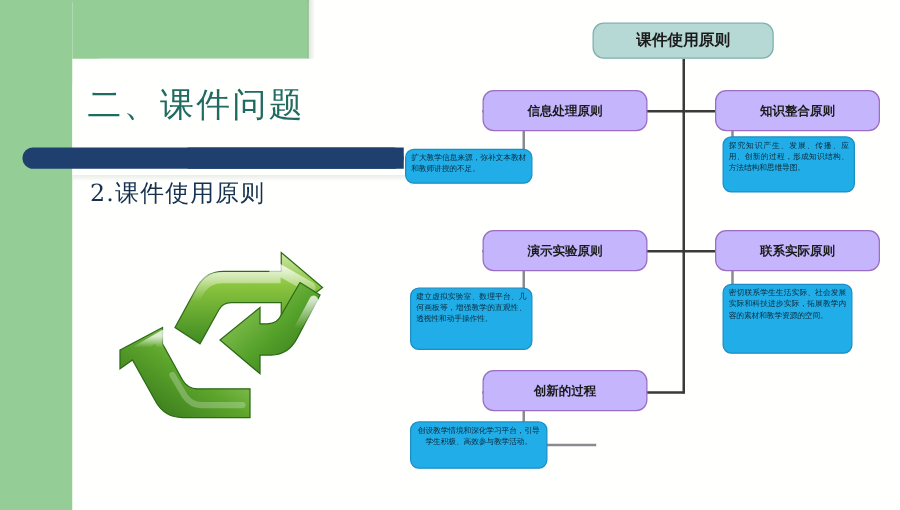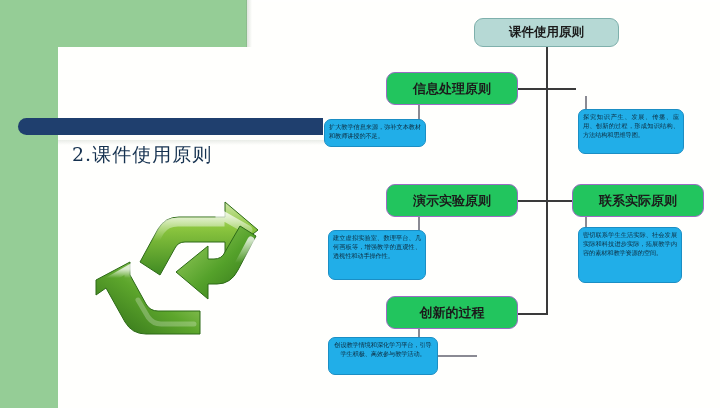--- a/index.html
+++ b/index.html
@@ -73,22 +73,22 @@
     font-family:"DejaVu Serif","Liberation Serif",serif;
     font-weight:bold;color:#1b1b1b;
     border-radius:9px;
     white-space:nowrap;
   }
   .node-root{
     background:#b6d9d5;border:1.3px solid #7fb0ac;
     font-size:12.5px;
   }
   .node-purple{
-    background:#22c55e;border:1.3px solid #9b6dc4;
-    font-size:13px;
+    background:#c4b5fd;border:1.3px solid #9b6dc4;
+    font-size:10px;
   }
   .callout{
     position:absolute;box-sizing:border-box;
     background:#21aee8;border:1.1px solid #1b8ec4;border-radius:7px;
     color:#0d2a3c;font-size:6.2px;line-height:1.42;
     font-family:"DejaVu Sans","Liberation Sans",sans-serif;
     padding:3px 4px;text-align:justify;
     letter-spacing:-0.1px;
   }
   .callout.center{text-align:center;}
@@ -103,20 +103,21 @@
 <div class="slide">
 
   <div class="green-stripe"></div>
   <div class="green-block"></div>
   <div class="white-panel"></div>
   <div class="green-block2"></div>
   <div class="white-round"></div>
   <div class="panel-shadow"></div>
   <div class="panel-shadow2"></div>
 
+  <div class="title-main">二、课件问题</div>
   <div class="navy-bar"></div>
   <div class="navy-bar2"></div>
   <div class="title-sub">2.课件使用原则</div>
 
   <div class="recycle">
     <svg viewBox="0 0 190 145" width="190" height="145">
       <defs>
         <linearGradient id="g1" x1="0" y1="0" x2="0" y2="1">
           <stop offset="0%" stop-color="#cfe6a8"></stop>
           <stop offset="35%" stop-color="#8cc63f"></stop>
@@ -164,20 +165,21 @@
     <div class="ln ln-v ln-thin" style="left:98px;top:321px;height:25px;"></div>
     <div class="ln ln-v ln-thin" style="left:265px;top:96px;height:32px;"></div>
     <div class="ln ln-h ln-thin" style="left:265px;top:128px;width:24px;"></div>
     <div class="ln ln-v ln-thin" style="left:265px;top:208px;height:48px;"></div>
     <div class="ln ln-h ln-thin" style="left:265px;top:256px;width:24px;"></div>
     <div class="ln ln-h ln-thin" style="left:115px;top:355px;width:42px;"></div>
 
     <div class="node node-root" style="left:154px;top:18px;width:145px;height:29px;font-family:Liberation Mono, monospace;">课件使用原则</div>
 
     <div class="node node-purple" style="left:66px;top:72px;width:132px;height:33px;">信息处理原则</div>
+    <div class="node node-purple" style="left:252px;top:72px;width:132px;height:33px;">知识整合原则</div>
     <div class="node node-purple" style="left:252px;top:184px;width:132px;height:33px;">联系实际原则</div>
     <div class="node node-purple" style="left:66px;top:184px;width:132px;height:33px;">演示实验原则</div>
     <div class="node node-purple" style="left:66px;top:296px;width:132px;height:33px;">创新的过程</div>
 
     <div class="callout" style="left:4px;top:119px;width:102px;height:28px;">扩大教学信息来源，弥补文本教材和教师讲授的不足。</div>
     <div class="callout" style="left:258px;top:109px;width:106px;height:45px;">探究知识产生、发展、传播、应用、创新的过程，形成知识结构、方法结构和思维导图。</div>
     <div class="callout" style="left:8px;top:230px;width:98px;height:50px;">建立虚拟实验室、数理平台、几何画板等，增强教学的直观性、透视性和动手操作性。</div>
     <div class="callout" style="left:258px;top:227px;width:104px;height:56px;">密切联系学生生活实际、社会发展实际和科技进步实际，拓展教学内容的素材和教学资源的空间。</div>
     <div class="callout center" style="left:8px;top:337px;width:110px;height:38px;">创设教学情境和深化学习平台，引导学生积极、高效参与教学活动。</div>
 

